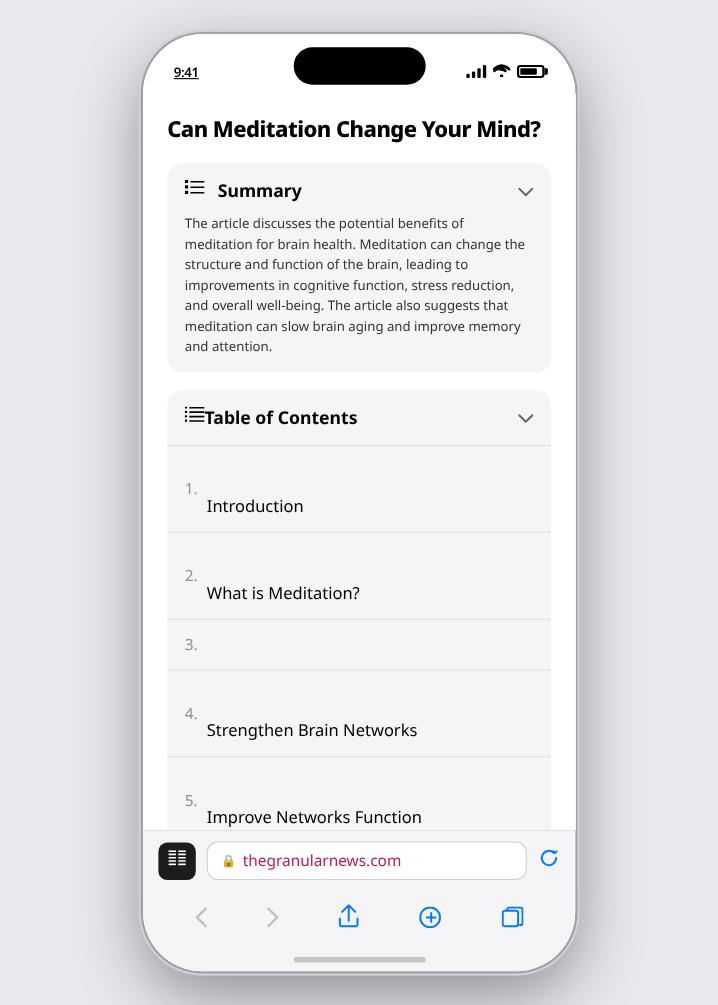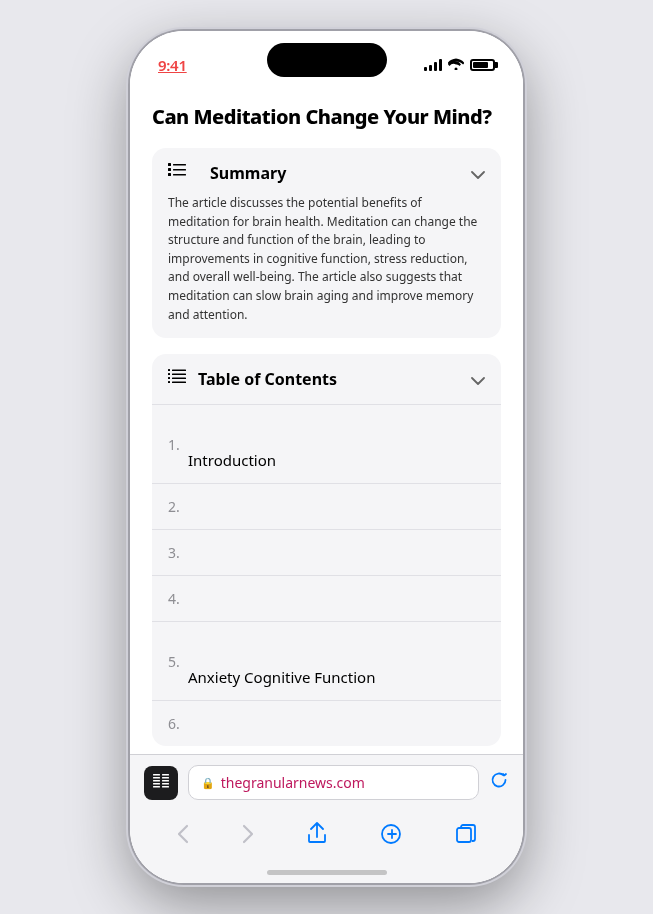--- a/index.html
+++ b/index.html
@@ -64,23 +64,23 @@
       height: 54px;
       background: #fff;
       display: flex;
       align-items: center;
       justify-content: space-between;
       padding: 14px 28px 0;
       flex-shrink: 0;
     }
 
     .status-time {
-      font-size: 15px;
+      font-size: 12px;
       font-weight: 600;
-      color: #ef4444;
+      color: #000000;
       letter-spacing: -0.3px;
       text-decoration: underline;
     }
 
     .dynamic-island {
       position: absolute;
       top: 12px;
       left: 50%;
       transform: translateX(-50%);
       width: 120px;
@@ -174,21 +174,21 @@
     .summary-header {
       display: flex;
       justify-content: space-between;
       align-items: center;
       margin-bottom: 10px;
     }
 
     .summary-title-row {
       display: flex;
       align-items: center;
-      gap: 24px;
+      gap: 12px;
     }
 
     .summary-icon {
       font-size: 16px;
       color: #000;
     }
 
     .summary-label {
       font-size: 16px;
       font-weight: 700;
@@ -217,21 +217,21 @@
     .toc-header {
       display: flex;
       justify-content: space-between;
       align-items: center;
       padding: 14px 16px;
     }
 
     .toc-title-row {
       display: flex;
       align-items: center;
-      gap: 12px;
+      gap: 0;
     }
 
     .toc-icon {
       font-size: 16px;
       color: #000;
     }
 
     .toc-label {
       font-size: 16px;
       font-weight: 700;
@@ -438,30 +438,32 @@
           </span>
         </div>
 
         <div class="toc-items">
           <div class="toc-item">
             <span class="toc-number">1.</span>
             <span class="toc-text">Introduction</span>
           </div>
           <div class="toc-item">
             <span class="toc-number">2.</span>
+            <span class="toc-text">What is Meditation?</span>
           </div>
           <div class="toc-item">
             <span class="toc-number">3.</span>
           </div>
           <div class="toc-item">
             <span class="toc-number">4.</span>
+            <span class="toc-text">Strengthen Brain Networks</span>
           </div>
           <div class="toc-item">
             <span class="toc-number">5.</span>
-            <span class="toc-text">Anxiety Cognitive Function</span>
+            <span class="toc-text">Improve Networks Function</span>
           </div>
           <div class="toc-item">
             <span class="toc-number">6.</span>
           </div>
 
         </div>
       </div>
 
     </div>
 

